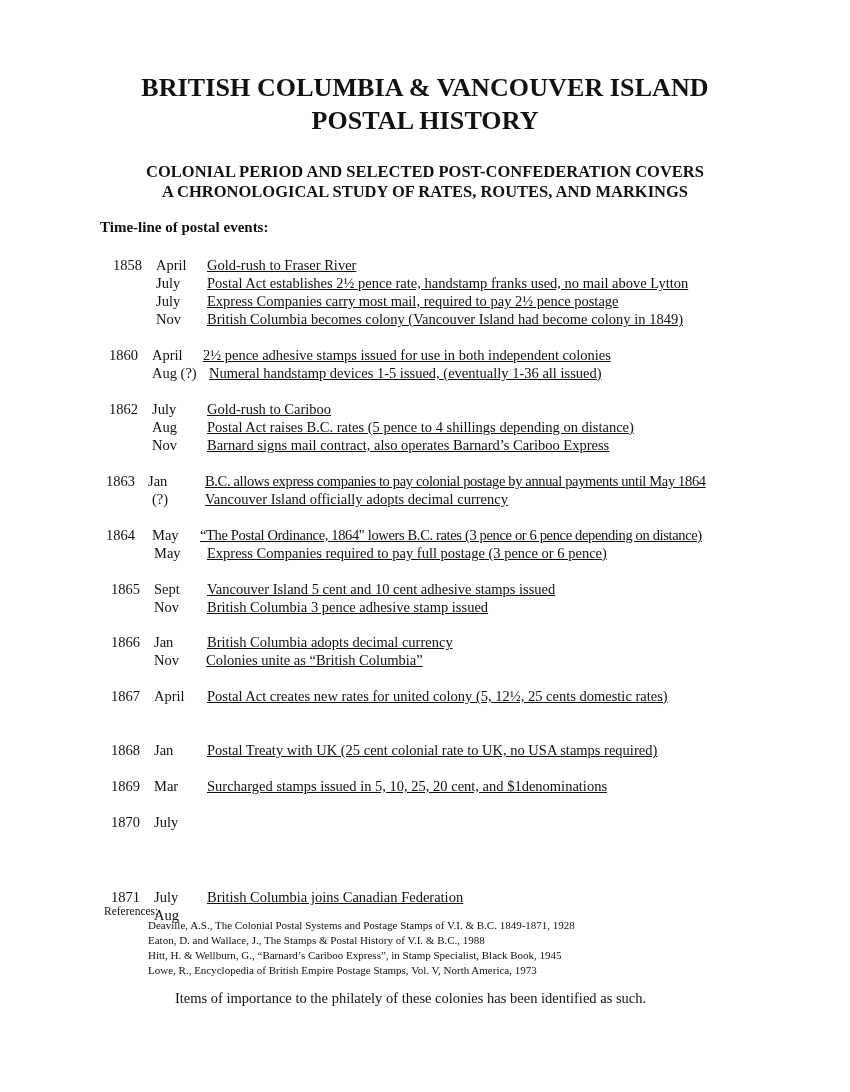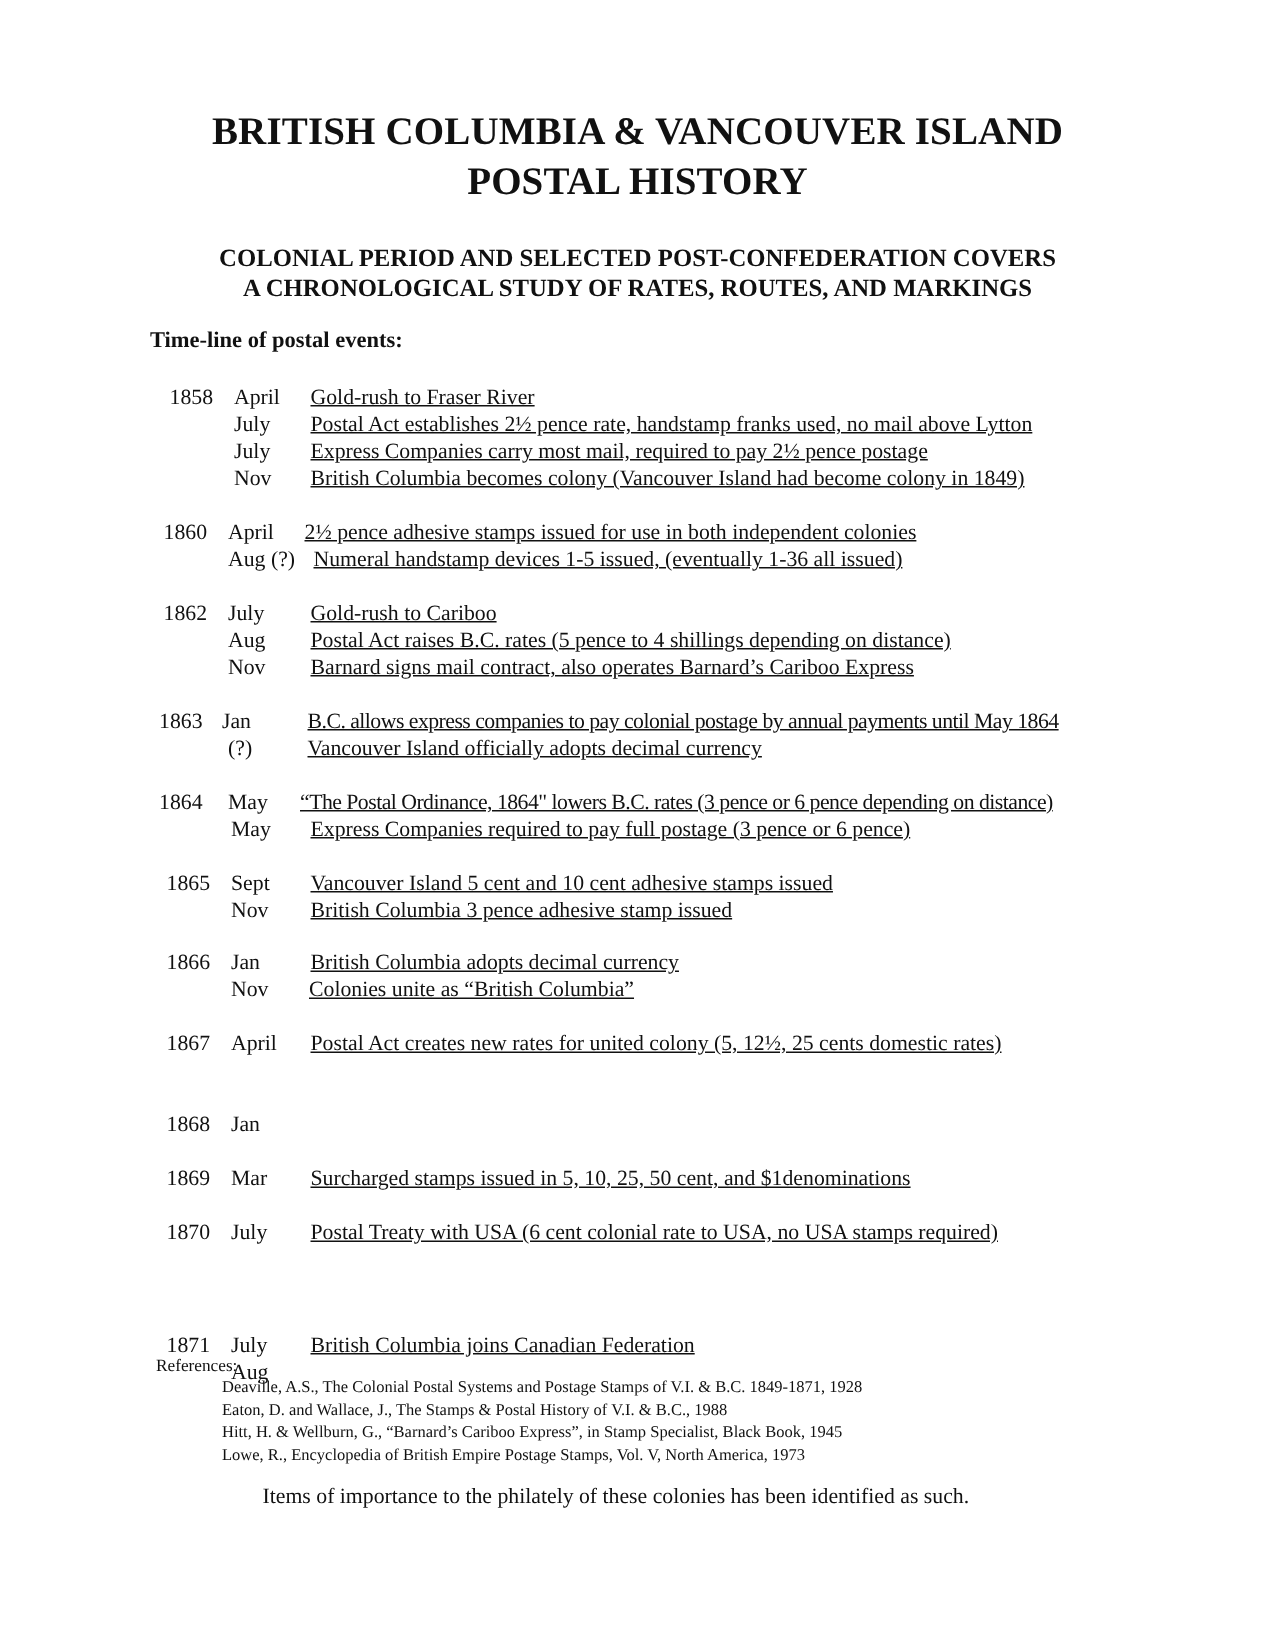--- a/index.html
+++ b/index.html
@@ -136,36 +136,36 @@
     <span class="yr" style="left:111px">1867</span>
     <span class="mo" style="left:154px">April</span>
     <span class="ev" style="left:207px">Postal Act creates new rates for united colony (5, 12½, 25 cents domestic rates)</span>
   </div>
 </div>
 
 <div class="tl" style="top:741px">
   <div class="row">
     <span class="yr" style="left:111px">1868</span>
     <span class="mo" style="left:154px">Jan</span>
+    <span class="ev" style="left:207px">Postal Treaty with UK (25 cent colonial rate to UK, no USA stamps required)</span>
   </div>
 </div>
 
 <div class="tl" style="top:777px">
   <div class="row">
     <span class="yr" style="left:111px">1869</span>
     <span class="mo" style="left:154px">Mar</span>
-    <span class="ev" style="left:207px">Surcharged stamps issued in 5, 10, 25, 50 cent, and $1denominations</span>
+    <span class="ev" style="left:207px">Surcharged stamps issued in 5, 10, 25, 20 cent, and $1denominations</span>
   </div>
 </div>
 
 <div class="tl" style="top:813px">
   <div class="row">
     <span class="yr" style="left:111px">1870</span>
     <span class="mo" style="left:154px">July</span>
-    <span class="ev" style="left:207px">Postal Treaty with USA (6 cent colonial rate to USA, no USA stamps required)</span>
   </div>
 </div>
 
 <div class="tl" style="top:888px">
   <div class="row">
     <span class="yr" style="left:111px">1871</span>
     <span class="mo" style="left:154px">July</span>
     <span class="ev" style="left:207px">British Columbia joins Canadian Federation</span>
   </div>
   <div class="row">

